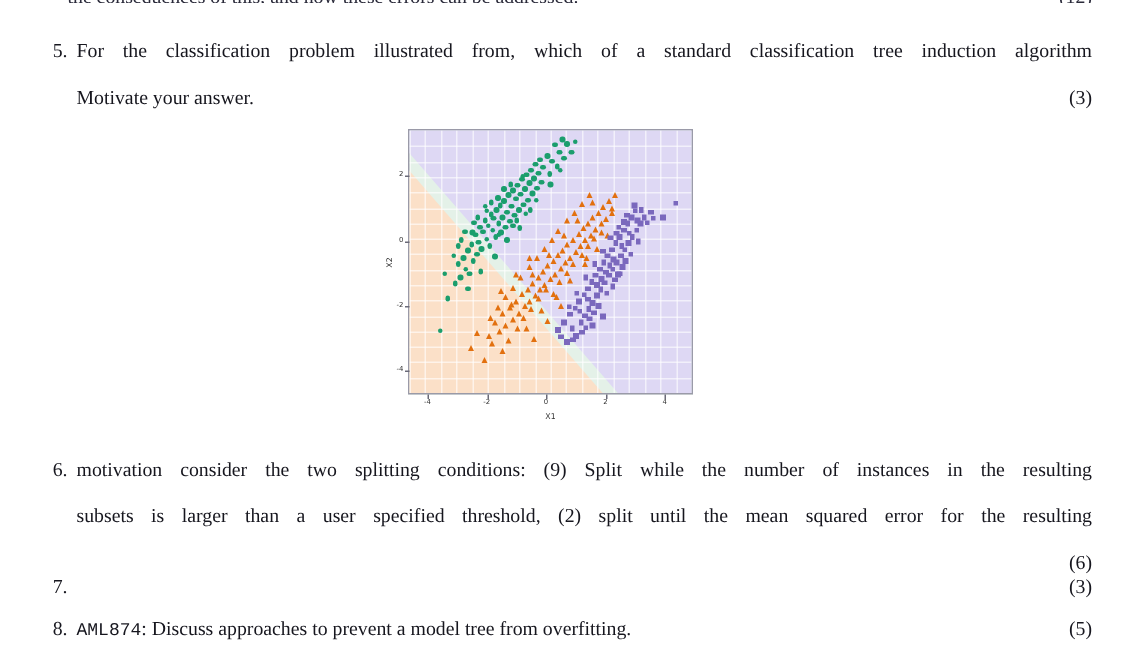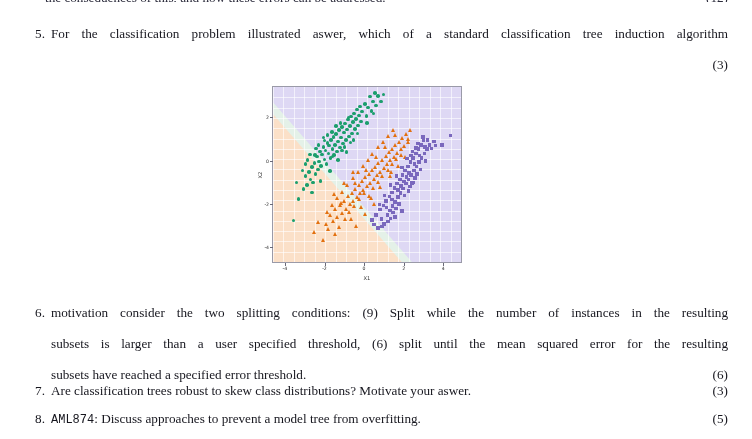--- a/index.html
+++ b/index.html
@@ -207,22 +207,22 @@
 <div class="page">
 
   <div class="cutline">
     <span class="marks">(12)</span>
     <span>the consequences of this, and how these errors can be addressed.</span>
   </div>
 
   <div class="q" style="top:26px;">
     <div class="q-num">5.</div>
     <div class="q-body">
-      <span class="line-j">For the classification problem illustrated aswer, which of a standard classification tree induction algorithm</span>
-      <span class="line"><span class="marks">(3)</span></span>
+      <span class="line-j">For the classification problem illustrated from, which of a standard classification tree induction algorithm</span>
+      <span class="line"><span class="marks">(3)</span><span>Motivate your answer.</span></span>
     </div>
   </div>
 
   <div class="figure">
     <div class="plot-frame">
       <div class="region"></div>
       <div class="band-orange"></div>
       <div class="band-purple"></div>
       <div id="gridlayer">
           <div class="grid-v" style="left: 0px;"></div>
@@ -566,29 +566,29 @@
         <div class="tick-label-y" style="top: 166.9px; left: 9px; width: 10px;">-4</div>
       </div>
     <div class="axis-label-x">X1</div>
     <div class="axis-label-y">X2</div>
   </div>
 
   <div class="q" style="top:305px;">
     <div class="q-num">6.</div>
     <div class="q-body">
       <span class="line-j">motivation consider the two splitting conditions: (9) Split while the number of instances in the resulting</span>
-      <span class="line-j">subsets is larger than a user specified threshold, (6) split until the mean squared error for the resulting</span>
-      <span class="line"><span class="marks">(6)</span><span>subsets have reached a specified error threshold.</span></span>
+      <span class="line-j">subsets is larger than a user specified threshold, (2) split until the mean squared error for the resulting</span>
+      <span class="line"><span class="marks">(6)</span></span>
     </div>
   </div>
 
   <div class="q" style="top:383px;">
     <div class="q-num">7.</div>
     <div class="q-body">
-      <span class="line"><span class="marks">(3)</span><span>Are classification trees robust to skew class distributions? Motivate your aswer.</span></span>
+      <span class="line"><span class="marks">(3)</span></span>
     </div>
   </div>
 
   <div class="q" style="top:411px;">
     <div class="q-num">8.</div>
     <div class="q-body">
       <span class="line"><span class="marks">(5)</span><span class="mono">AML874</span><span>: Discuss approaches to prevent a model tree from overfitting.</span></span>
     </div>
   </div>
 

